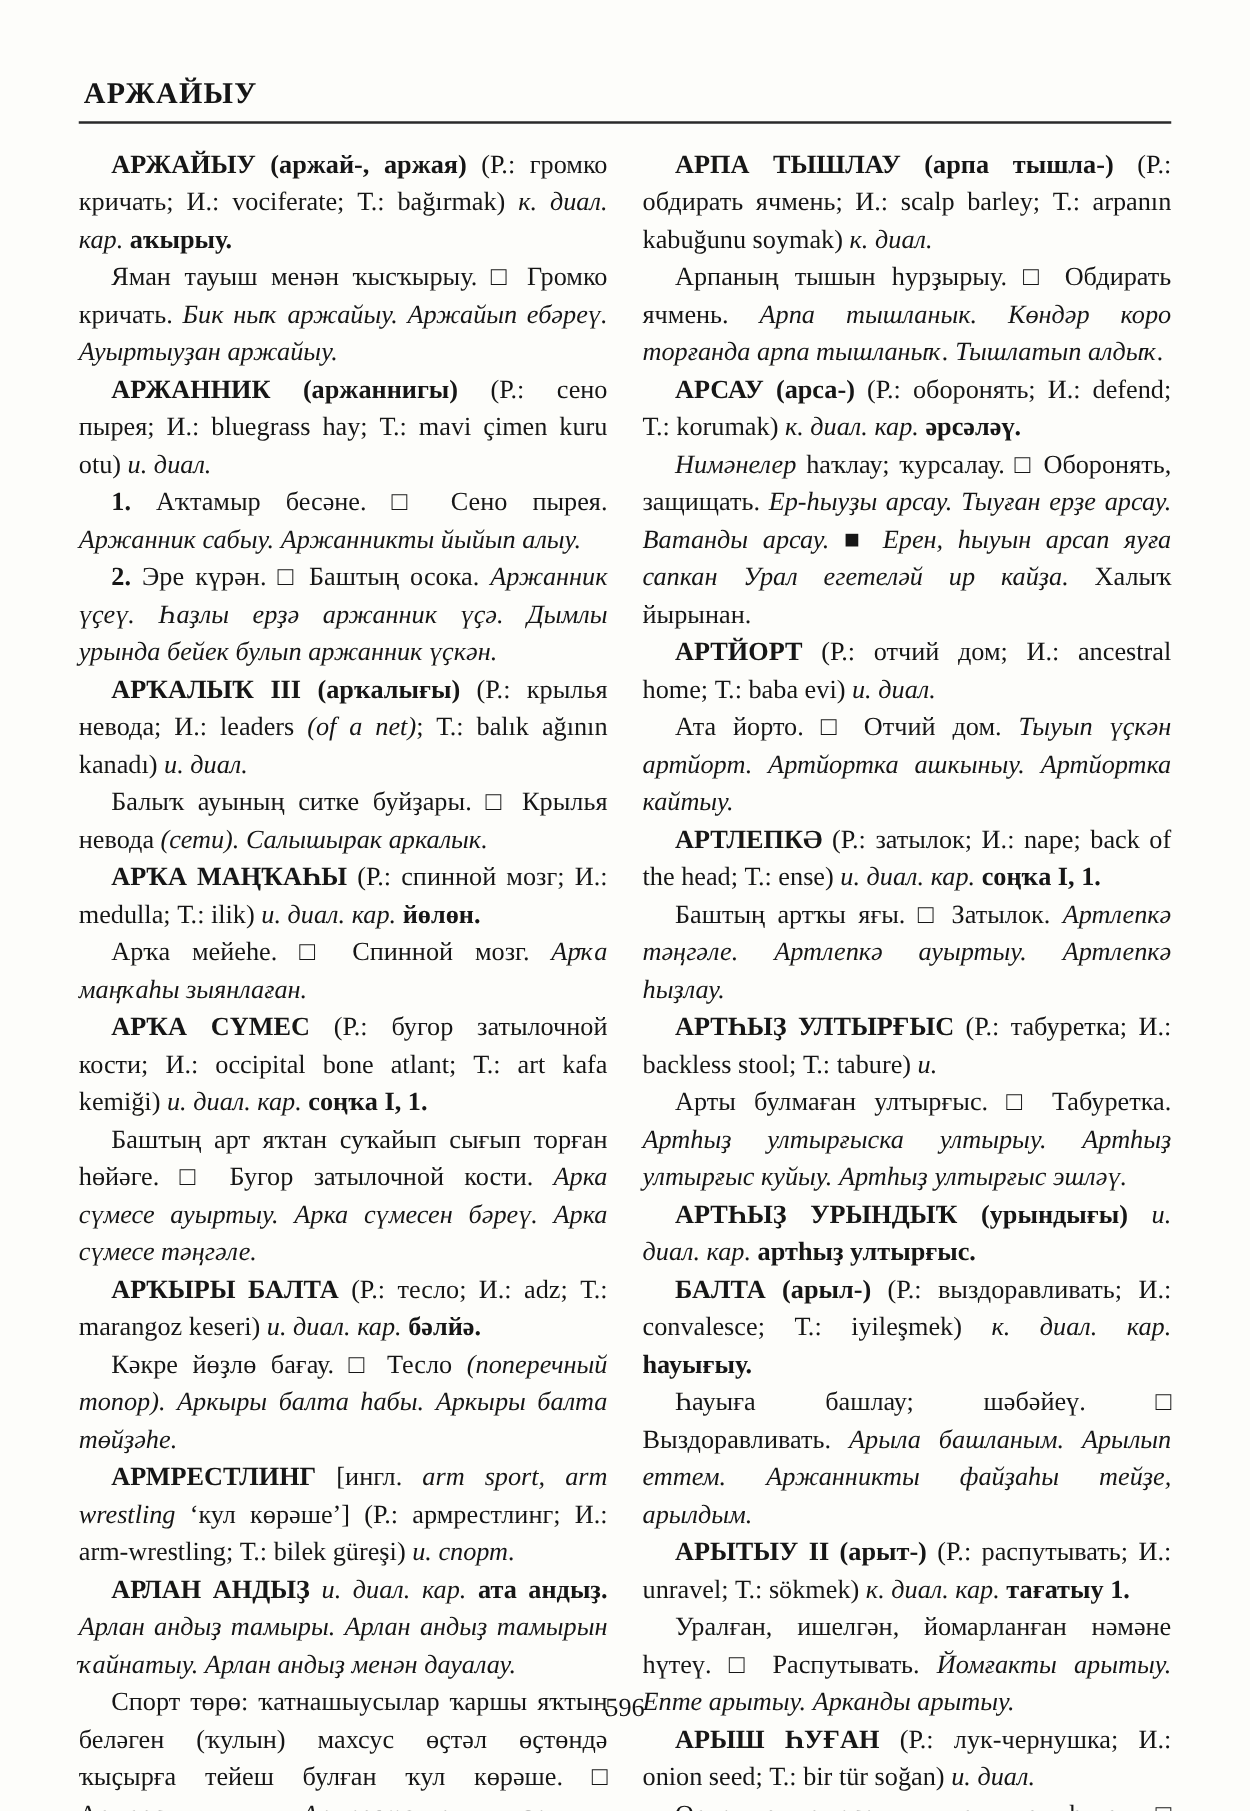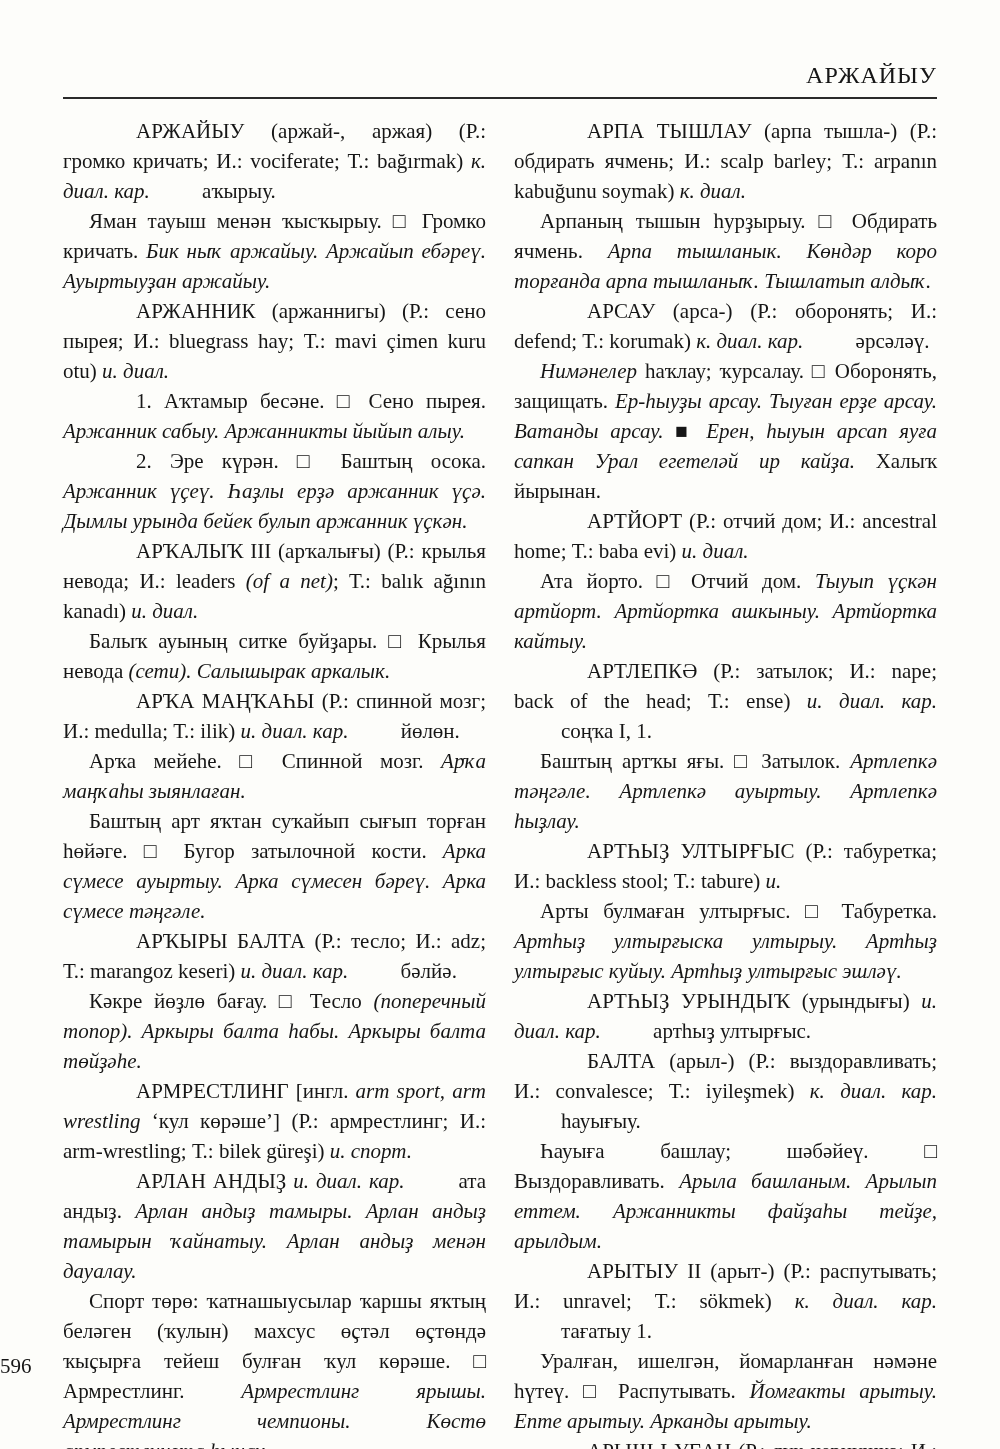--- a/index.html
+++ b/index.html
@@ -12,26 +12,25 @@
     color:#161616;
     font-family:"Liberation Serif","DejaVu Serif",serif;
     overflow:hidden;
     box-sizing:border-box;
   }
   .content{
     position:absolute;
     left:63px;right:63px;top:62px;
   }
   .running-head{
-    font-weight:normal;
+    font-weight:bold;
     font-size:24px;
     letter-spacing:1px;
     line-height:1.1;
     padding-left:4px;
-    text-align:right;
   }
   .header-rule{
     border:none;
     border-top:2px solid #2a2a2a;
     margin:9px 0 0 0;
   }
   .columns{
     display:flex;
     gap:28px;
     margin-top:17px;
@@ -39,26 +38,27 @@
   .col{
     width:423px;
     font-size:21px;
     line-height:30px;
     text-align:justify;
   }
   .col p{
     margin:0;
     text-indent:26px;
   }
-  .b{font-weight:normal;margin-left:47px;}
+  .b{font-weight:bold;}
   .i{font-style:italic;}
   .page-number{
     position:absolute;
     left:0;right:0;
     bottom:70px;
+    text-align:center;
     font-size:21px;
   }
 </style>
 </head>
 <body>
 
 <div class="page">
   <div class="content">
     <div class="running-head">АРЖАЙЫУ</div>
     <hr class="header-rule">
@@ -66,20 +66,21 @@
       <div class="col">
           <p><span class="b">АРЖАЙЫУ (аржай-, аржая) </span><span>(Р.: громко кричать; И.: vociferate; Т.: bağırmak) </span><span class="i">к. диал. кар. </span><span class="b">аҡырыу.</span></p>
           <p><span>Яман тауыш менән ҡысҡырыу. □ Громко кричать. </span><span class="i">Бик ныҡ аржайыу. Аржайып ебәреү. Ауыртыуҙан аржайыу.</span></p>
           <p><span class="b">АРЖАННИК (аржаннигы) </span><span>(Р.: сено пырея; И.: bluegrass hay; Т.: mavi çimen kuru otu) </span><span class="i">и. диал.</span></p>
           <p><span class="b">1. </span><span>Аҡтамыр бесәне. □ Сено пырея. </span><span class="i">Аржанник сабыу. Аржанникты йыйып алыу.</span></p>
           <p><span class="b">2. </span><span>Эре күрән. □ Баштың осока. </span><span class="i">Аржанник үҫеү. Һаҙлы ерҙә аржанник үҫә. Дымлы урында бейек булып аржанник үҫкән.</span></p>
           <p><span class="b">АРҠАЛЫҠ III (арҡалығы) </span><span>(Р.: крылья невода; И.: leaders </span><span class="i">(of a net)</span><span>; Т.: balık ağının kanadı) </span><span class="i">и. диал.</span></p>
           <p><span>Балыҡ ауының ситке буйҙары. □ Крылья невода </span><span class="i">(сети). Салышырак аркалык.</span></p>
           <p><span class="b">АРҠА МАҢҠАҺЫ </span><span>(Р.: спинной мозг; И.: medulla; Т.: ilik) </span><span class="i">и. диал. кар. </span><span class="b">йөлөн.</span></p>
           <p><span>Арҡа мейеһе. □ Спинной мозг. </span><span class="i">Арҡа маңҡаһы зыянлаған.</span></p>
+          <p><span class="b">АРҠА СҮМЕС </span><span>(Р.: бугор затылочной кости; И.: occipital bone atlant; Т.: art kafa kemiği) </span><span class="i">и. диал. кар. </span><span class="b">соңҡа I, 1.</span></p>
           <p><span>Баштың арт яҡтан суҡайып сығып торған һөйәге. □ Бугор затылочной кости. </span><span class="i">Арка сүмесе ауыртыу. Арка сүмесен бәреү. Арка сүмесе тәңгәле.</span></p>
           <p><span class="b">АРҠЫРЫ БАЛТА </span><span>(Р.: тесло; И.: adz; Т.: marangoz keseri) </span><span class="i">и. диал. кар. </span><span class="b">бәлйә.</span></p>
           <p><span>Кәкре йөҙлө бағау. □ Тесло </span><span class="i">(поперечный топор). Аркыры балта һабы. Аркыры балта төйҙәһе.</span></p>
           <p><span class="b">АРМРЕСТЛИНГ </span><span>[ингл. </span><span class="i">arm sport, arm wrestling </span><span>‘кул көрәше’] (Р.: армрестлинг; И.: arm-wrestling; Т.: bilek güreşi) </span><span class="i">и. спорт.</span></p>
           <p><span class="b">АРЛАН АНДЫҘ </span><span class="i">и. диал. кар. </span><span class="b">ата андыҙ. </span><span class="i">Арлан андыҙ тамыры. Арлан андыҙ тамырын ҡайнатыу. Арлан андыҙ менән дауалау.</span></p>
           <p><span>Спорт төрө: ҡатнашыусылар ҡаршы яҡтың беләген (ҡулын) махсус өҫтәл өҫтөндә ҡыҫырға тейеш булған ҡул көрәше. □ Армрестлинг. </span><span class="i">Армрестлинг ярышы. Армрестлинг чемпионы. Көстө армрестлингта һынау.</span></p>
         </div>
       <div class="col">
           <p><span class="b">АРПА ТЫШЛАУ (арпа тышла-) </span><span>(Р.: обдирать ячмень; И.: scalp barley; Т.: arpanın kabuğunu soymak) </span><span class="i">к. диал.</span></p>
           <p><span>Арпаның тышын һурҙырыу. □ Обдирать ячмень. </span><span class="i">Арпа тышланык. Көндәр коро торғанда арпа тышланыҡ. Тышлатып алдыҡ.</span></p>

